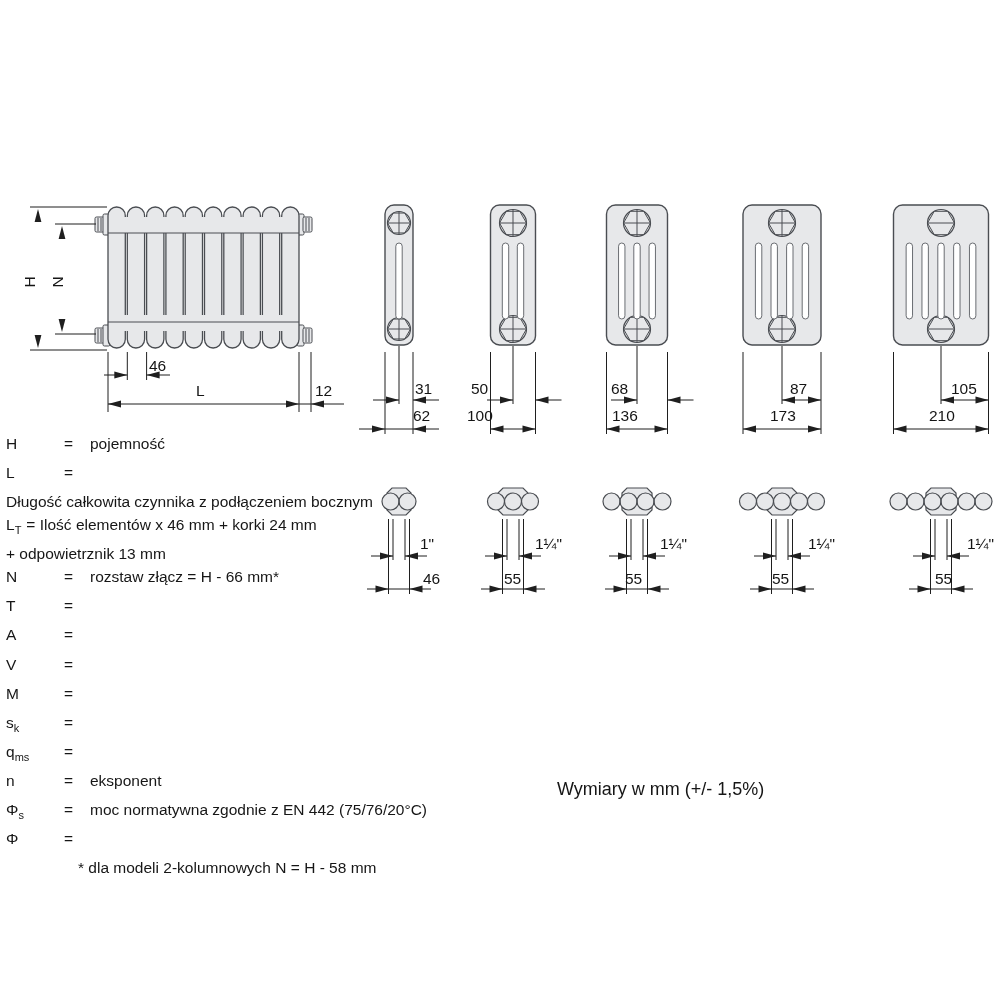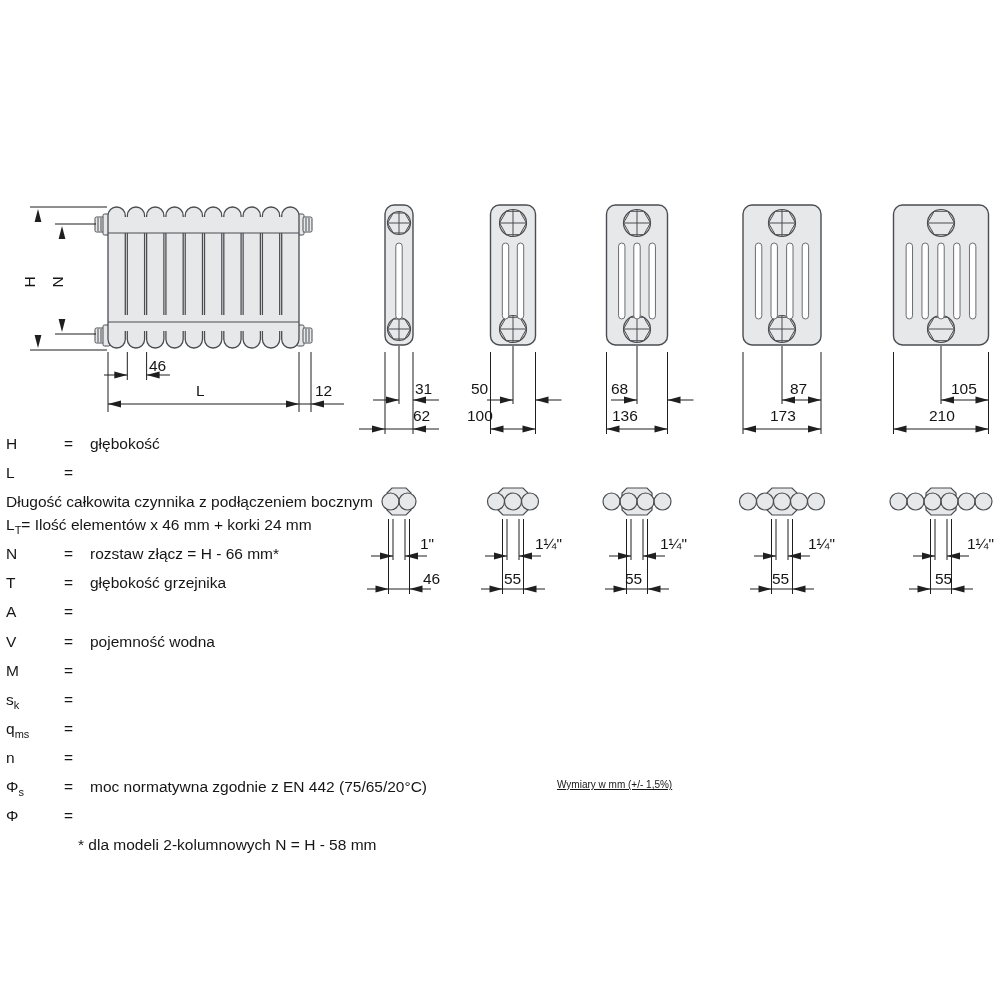--- a/index.html
+++ b/index.html
@@ -4,23 +4,23 @@
 <style>
   html,body{margin:0;padding:0;background:#ffffff;}
   body{width:1000px;height:1000px;font-family:"Liberation Sans",sans-serif;color:#161616;}
   .canvas{position:relative;width:1000px;height:1000px;overflow:hidden;background:#fff;}
   svg{position:absolute;left:0;top:0;}
   svg text{font-family:"Liberation Sans",sans-serif;font-size:15.5px;fill:#151515;}
   .legend{position:absolute;left:6px;top:432px;width:472px;font-size:15.5px;line-height:23px;}
   .lrow{display:grid;grid-template-columns:58px 26px 1fr;}
   .lrow.full{display:block;}
   .lrow.indent{display:block;padding-left:72px;}
-  .inline-desc{}
+  .inline-desc{margin-left:5px;}
   sub{font-size:11px;}
-  .footer{position:absolute;left:557px;top:779px;font-size:10px;text-decoration:underline;}
+  .footer{position:absolute;left:557px;top:779px;font-size:18px;}
 </style>
 </head>
 <body>
 
 <div class="canvas">
 
   <svg id="diagram" viewBox="0 0 1000 1000" width="1000" height="1000">
       <g>
         <rect x="95" y="217" width="9" height="15" rx="1.5" ry="1.5" fill="#e7e8ea" stroke="#4a4d52" stroke-width="1"></rect>
         <line x1="98" y1="218" x2="98" y2="231" stroke="#4a4d52" stroke-width="1"></line>
@@ -314,67 +314,67 @@
       <text x="625" y="584">55</text>
       <text x="772" y="584">55</text>
       <text x="935" y="584">55</text>
     </g>
   </svg>
 
   <div class="legend">
     <div class="lrow">
         <span><span>H</span><sub></sub></span>
         <span>=</span>
-        <span>głębokość</span>
+        <span>pojemność</span>
       </div>
     <div class="lrow">
         <span><span>L</span><sub></sub></span>
         <span>=</span>
       </div>
     <div class="lrow full">Długość całkowita czynnika z podłączeniem bocznym</div>
     <div class="lrow full"><span><span>L</span><sub>T</sub></span><span class="inline-desc">= Ilość elementów x 46 mm + korki 24 mm</span></div>
+    <div class="lrow full">+ odpowietrznik 13 mm</div>
     <div class="lrow">
         <span><span>N</span><sub></sub></span>
         <span>=</span>
         <span>rozstaw złącz = H - 66 mm*</span>
       </div>
     <div class="lrow">
         <span><span>T</span><sub></sub></span>
         <span>=</span>
-        <span>głębokość grzejnika</span>
       </div>
     <div class="lrow">
         <span><span>A</span><sub></sub></span>
         <span>=</span>
       </div>
     <div class="lrow">
         <span><span>V</span><sub></sub></span>
         <span>=</span>
-        <span>pojemność wodna</span>
       </div>
     <div class="lrow">
         <span><span>M</span><sub></sub></span>
         <span>=</span>
       </div>
     <div class="lrow">
         <span><span>s</span><sub>k</sub></span>
         <span>=</span>
       </div>
     <div class="lrow">
         <span><span>q</span><sub>ms</sub></span>
         <span>=</span>
       </div>
     <div class="lrow">
         <span><span>n</span><sub></sub></span>
         <span>=</span>
+        <span>eksponent</span>
       </div>
     <div class="lrow">
         <span><span>Φ</span><sub>s</sub></span>
         <span>=</span>
-        <span>moc normatywna zgodnie z EN 442 (75/65/20°C)</span>
+        <span>moc normatywna zgodnie z EN 442 (75/76/20°C)</span>
       </div>
     <div class="lrow">
         <span><span>Φ</span><sub></sub></span>
         <span>=</span>
       </div>
     <div class="lrow indent">* dla modeli 2-kolumnowych N = H - 58 mm</div>
   </div>
 
   <div class="footer">Wymiary w mm (+/- 1,5%)</div>
 </div>

